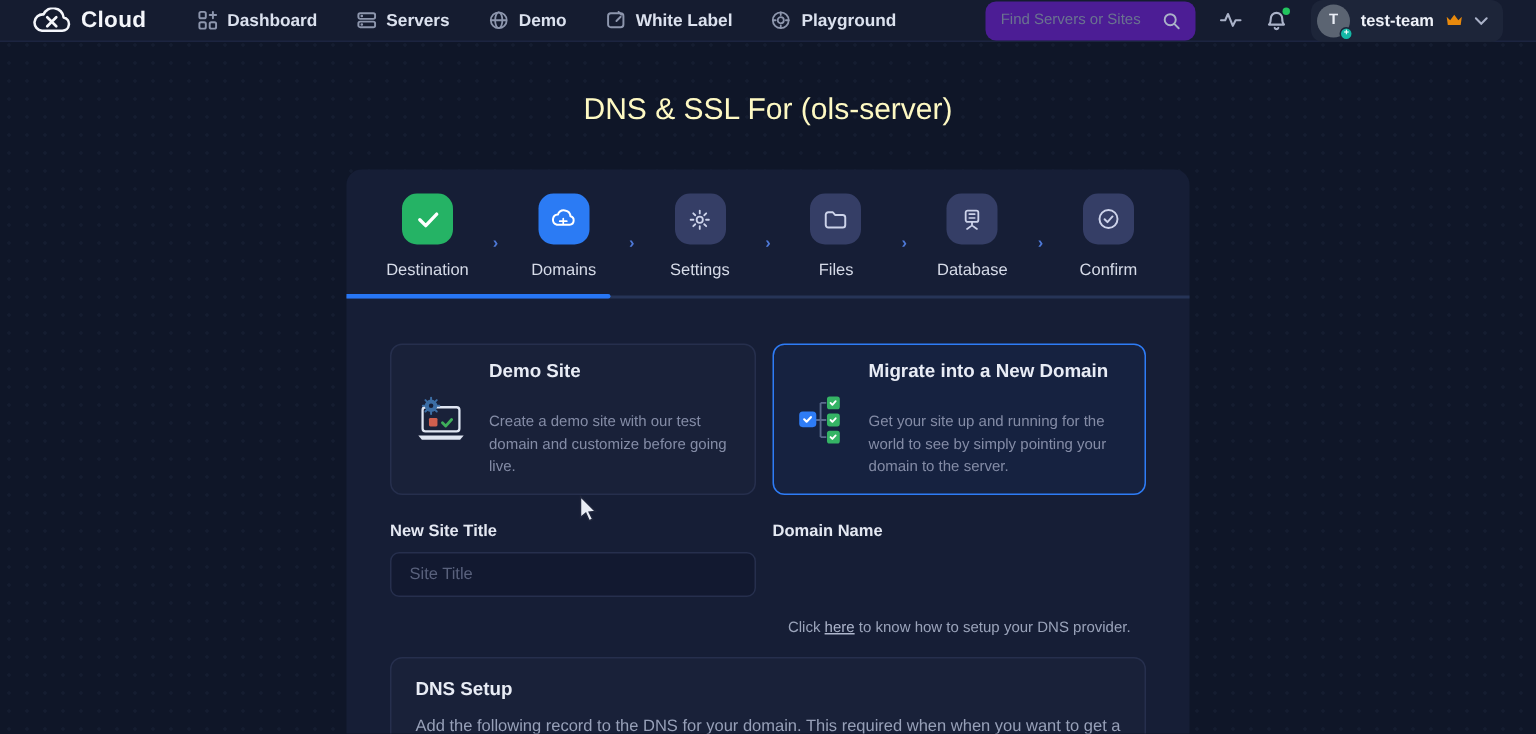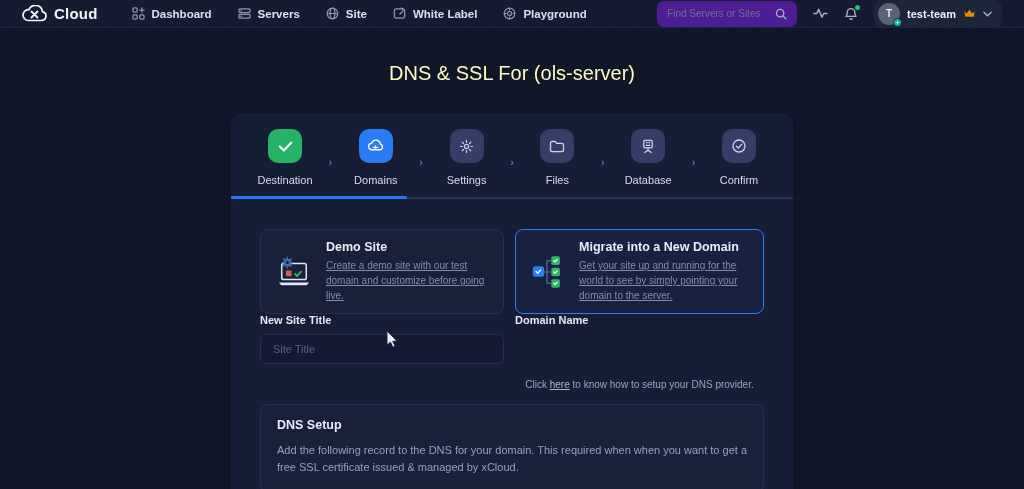--- a/index.html
+++ b/index.html
@@ -72,22 +72,22 @@
 
   
   .content { padding:30px 29px 0; position:relative; }
   .cards { display:grid; grid-template-columns:1fr 1.02fr; gap:11px; }
   .opt-card {
     border:1px solid #262f4d; border-radius:8px; background:rgba(255,255,255,.015);
     display:flex; align-items:center; gap:13px; padding:10px 14px; min-height:57px; cursor:pointer;
   }
   .opt-card.selected { border:1.5px solid #2e7cf6; background:rgba(46,124,246,.05); }
   .opt-title { font-size:12.5px; font-weight:700; color:#e8ecf5; }
-  .opt-desc { margin-top:4px; font-size:10px; color:#848ca6; line-height:1.5;text-decoration:underline; }
-  .fields { display:grid; grid-template-columns:1fr 1.02fr; gap:11px; }
+  .opt-desc { margin-top:20px; font-size:10px; color:#848ca6; line-height:1.5; }
+  .fields { display:grid; grid-template-columns:1fr 1.02fr; gap:11px; margin-top:18px; }
   .field-label { font-size:11px; font-weight:700; color:#e4e8f2; }
   .field input {
     margin-top:8px; width:100%; height:30px; background:#121930; border:1px solid #262f4d;
     border-radius:6px; color:#aab2c8; padding:0 12px; font-size:11px; outline:none;
     font-family:"Liberation Sans", sans-serif;
   }
   .field input::placeholder { color:#59617c; }
   .dns-help { grid-column:2; text-align:center; font-size:10px; color:#9aa3ba; margin-top:4px; }
   .dns-help a { color:#aeb6cc; text-decoration:underline; cursor:pointer; }
 
@@ -138,21 +138,21 @@
       <span class="nav-label">Servers</span>
     </div>
     <div class="nav-item">
       <span>
         <svg width="13" height="13" viewBox="0 0 14 14" fill="none" stroke="#8d96ad" stroke-width="1.3">
           <circle cx="7" cy="7" r="5.7"></circle>
             <ellipse cx="7" cy="7" rx="2.6" ry="5.7"></ellipse>
             <path d="M1.3 7h11.4"></path>
         </svg>
       </span>
-      <span class="nav-label">Site</span>
+      <span class="nav-label">Demo</span>
     </div>
     <div class="nav-item">
       <span>
         <svg width="13" height="13" viewBox="0 0 14 14" fill="none" stroke="#8d96ad" stroke-width="1.4">
           <rect x="1.5" y="2" width="11" height="10" rx="2"></rect>
           <path d="M9 1l2 2M10.5 4.5l-3 3" stroke-linecap="round"></path>
         </svg>
       </span>
       <span class="nav-label">White Label</span>
     </div>

